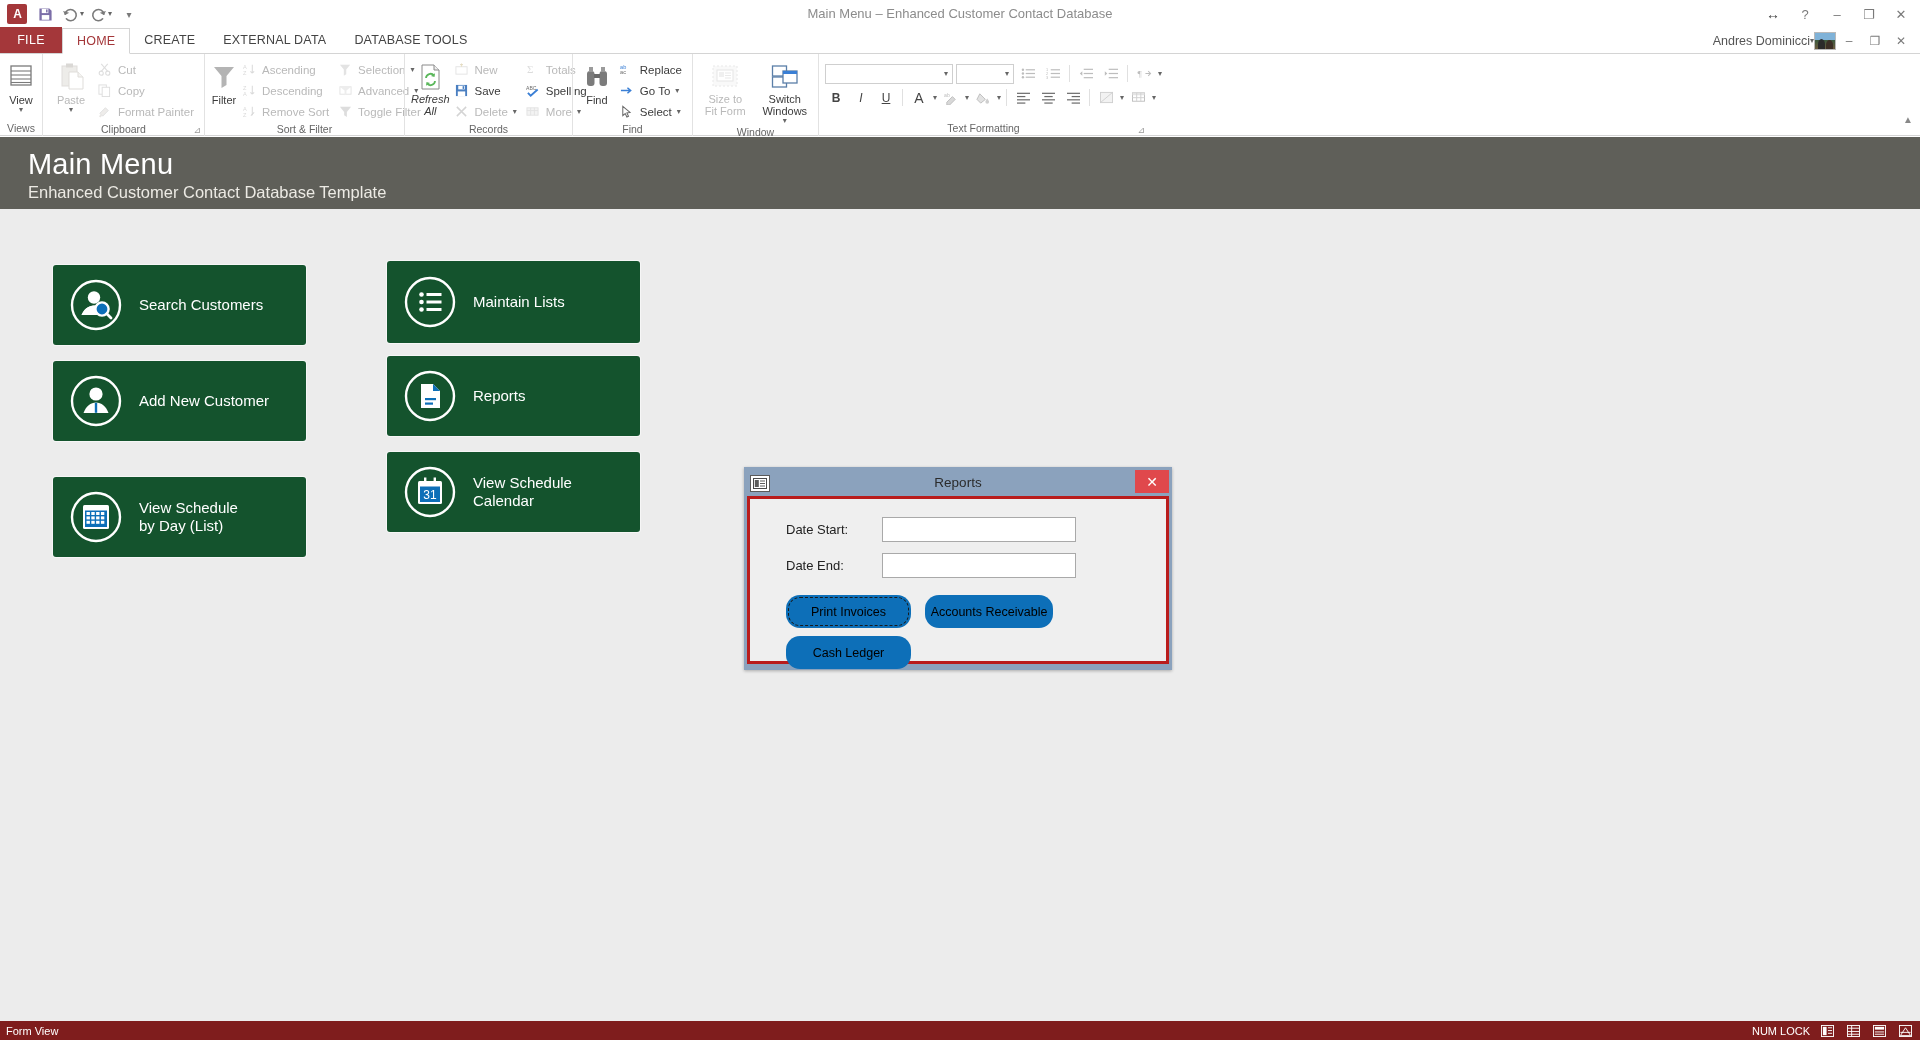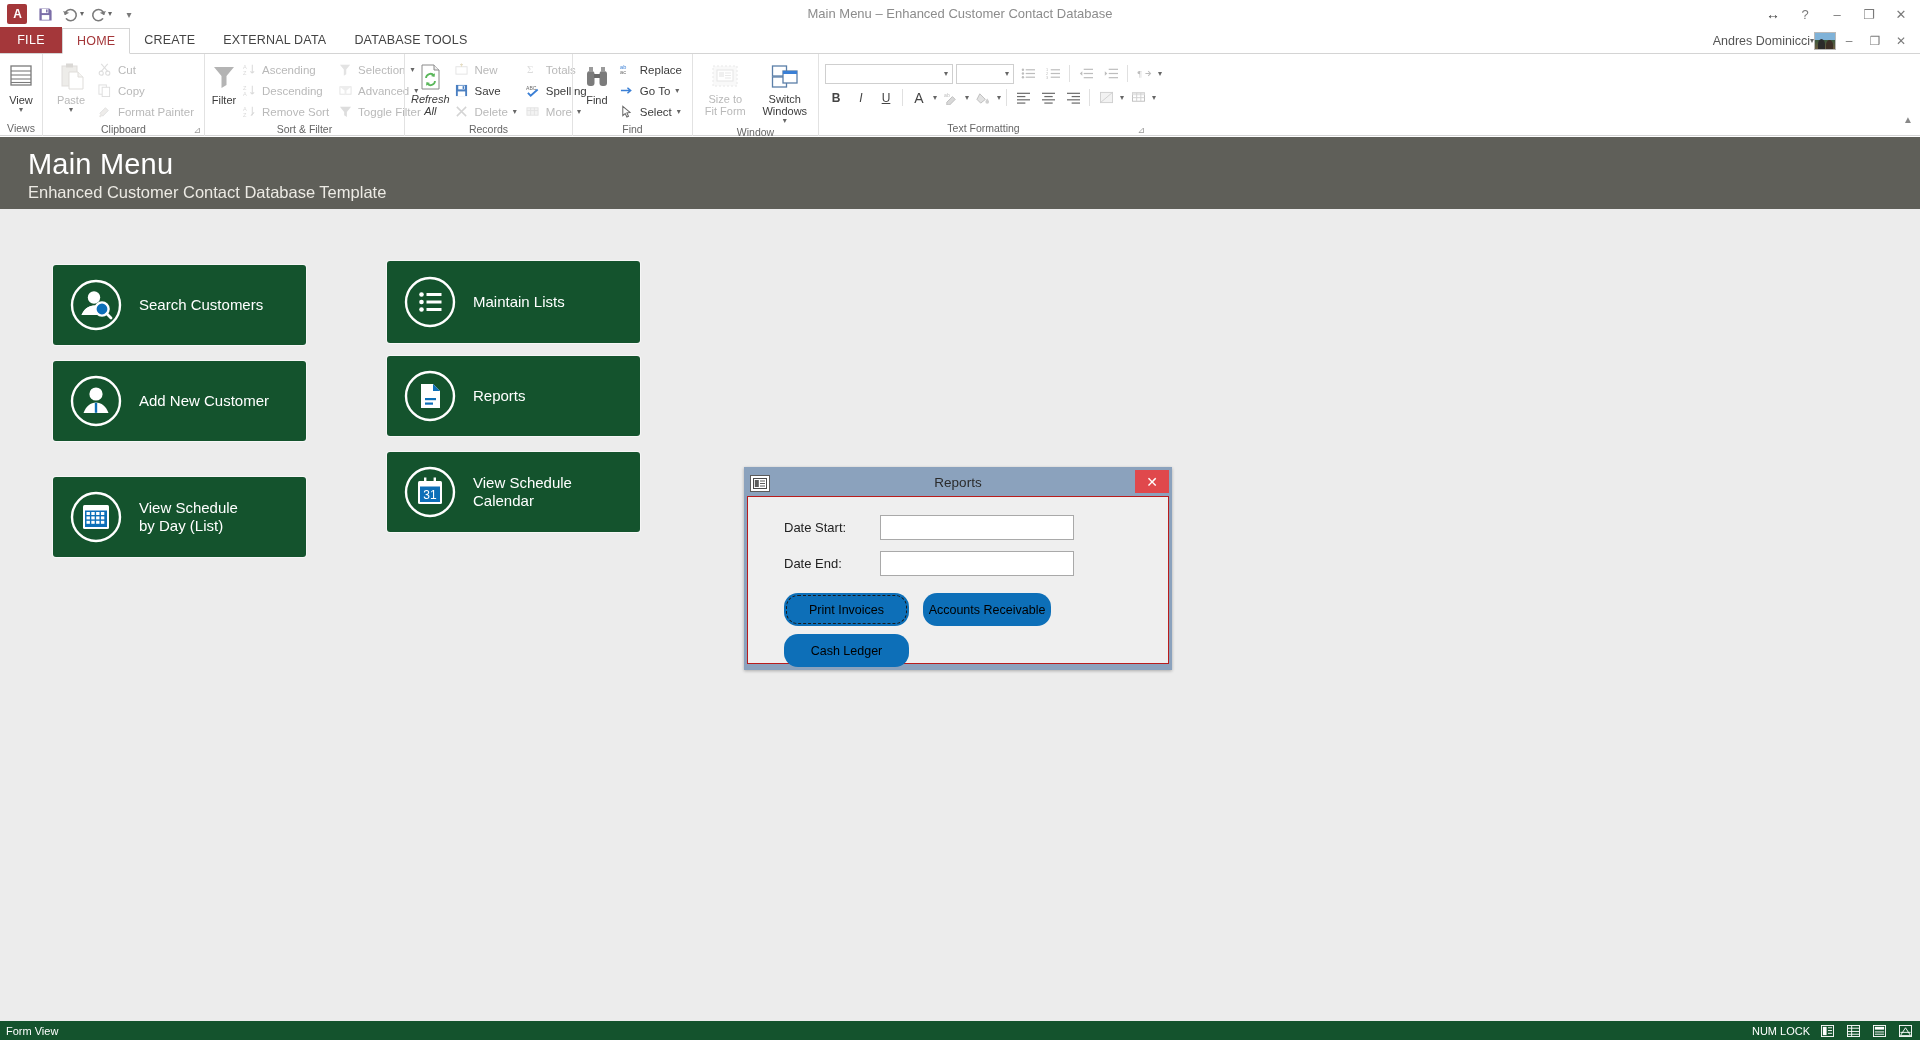--- a/index.html
+++ b/index.html
@@ -158,40 +158,40 @@
   .dlg-title-text {
     position: absolute; left: 0; width: 100%; text-align: center;
     line-height: 26px; pointer-events: none;
   }
   .dlg-close {
     position: absolute; right: 0; top: 0; width: 34px; height: 23px;
     background: #e0484c; color: #fff; font-size: 14px;
     display: flex; align-items: center; justify-content: center;
   }
   .dlg-body {
-    height: 168px; background: #efefef; border: 1px solid #b91c1c;
+    height: 168px; background: #efefef; border: 3px solid #b91c1c;
     position: relative; padding: 18px 0 0 0;
   }
   .field-row { display: flex; align-items: center; margin: 0 0 11px 36px; }
   .field-label { width: 96px; font-size: 13px; color: #222; }
   .field-input {
     width: 194px; height: 25px; background: #fff; border: 1px solid #a9a9a9;
   }
   .dlg-btn {
     background: #0d6fb8; color: #000000; border-radius: 14px;
     font-size: 12.5px; display: flex; align-items: center; justify-content: center;
     height: 33px;
   }
   .dlg-btn.focused { outline: 1px dashed #1a1a1a; outline-offset: -3px; }
   .dlgbtn-row { display: flex; gap: 14px; margin-left: 36px; }
 
   
   .statusbar {
     position: absolute; bottom: 0; left: 0; width: 1920px; height: 19px;
-    background: #14532d; color: #fff; font-size: 11px;
+    background: #7f1d1d; color: #fff; font-size: 11px;
     display: flex; align-items: center; padding: 0 6px;
   }
   .status-left { flex: 1; }
   .status-right { display: flex; align-items: center; gap: 9px; }
   .vbtn { width: 17px; height: 15px; display: flex; align-items: center; justify-content: center; }
 </style>
 </head>
 <body>
 
 <div class="titlebar">

